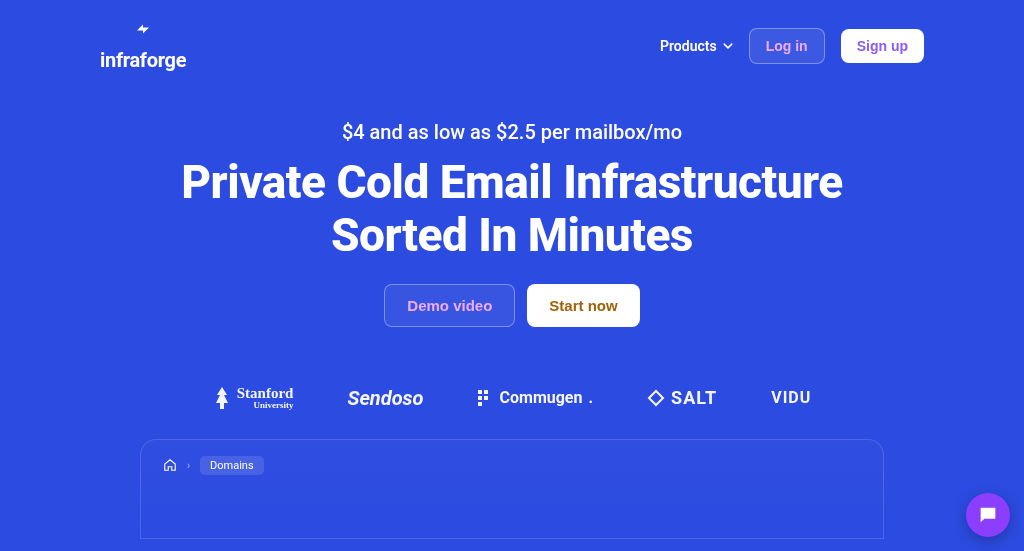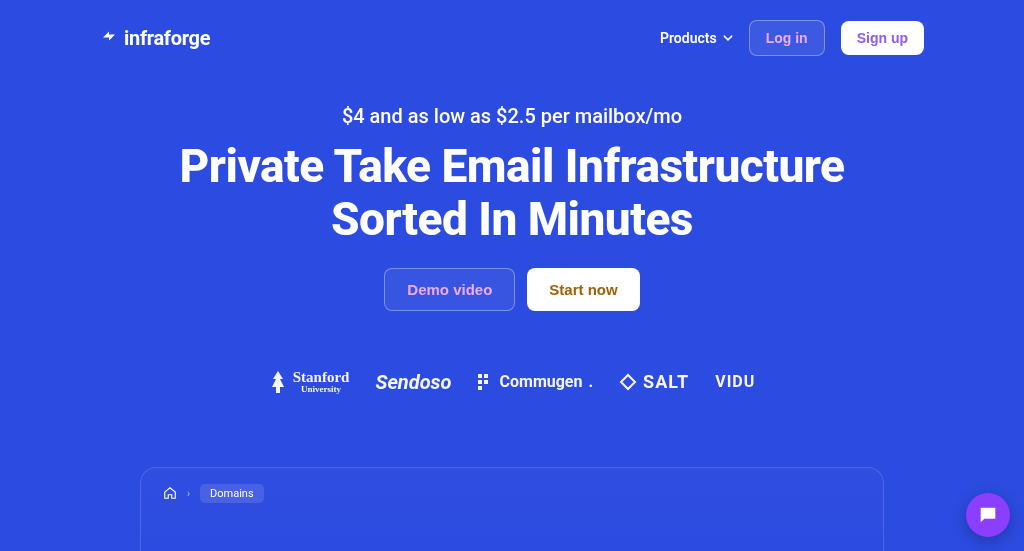--- a/index.html
+++ b/index.html
@@ -18,20 +18,21 @@
   align-items: center;
   padding: 20px 100px;
 }
 .logo {
   display: flex;
   align-items: center;
   gap: 6px;
   font-size: 20px;
   font-weight: 700;
   letter-spacing: -0.3px;
+  flex-direction: column;
 }
 .logo-icon {
   font-size: 18px;
   font-weight: 900;
 }
 .nav-right {
   display: flex;
   align-items: center;
   gap: 16px;
 }
@@ -110,22 +111,23 @@
   border-radius: 8px;
   font-size: 15px;
   font-weight: 700;
   border: none;
   cursor: pointer;
 }
 .logos-row {
   display: flex;
   justify-content: center;
   align-items: center;
-  gap: 26px;
-  margin-bottom: 72px;
+  gap: 54px;
+  margin-bottom: 28px;
+  text-align: right;
 }
 .client-logo {
   display: flex;
   align-items: center;
   gap: 6px;
   font-weight: 700;
   font-size: 20px;
   opacity: 0.95;
   font-style: italic;
 }
@@ -195,21 +197,21 @@
         </svg>
     </div>
     <button class="btn btn-login">Log in</button>
     <button class="btn btn-signup">Sign up</button>
   </div>
 </div>
 
 <div class="hero">
   <div class="pricing-text">$4 and as low as $2.5 per mailbox/mo</div>
   <h1 class="hero-title">
-    <span>Private Take Email Infrastructure</span><br>
+    <span>Private Cold Email Infrastructure</span><br>
     <span>Sorted In Minutes</span>
   </h1>
   <div class="cta-row">
     <button class="btn-demo">Demo video</button>
     <button class="btn-start">Start now</button>
   </div>
 
   <div class="logos-row">
     <div class="client-logo client-stanford">
       <svg width="18" height="26" viewBox="0 0 18 26">

